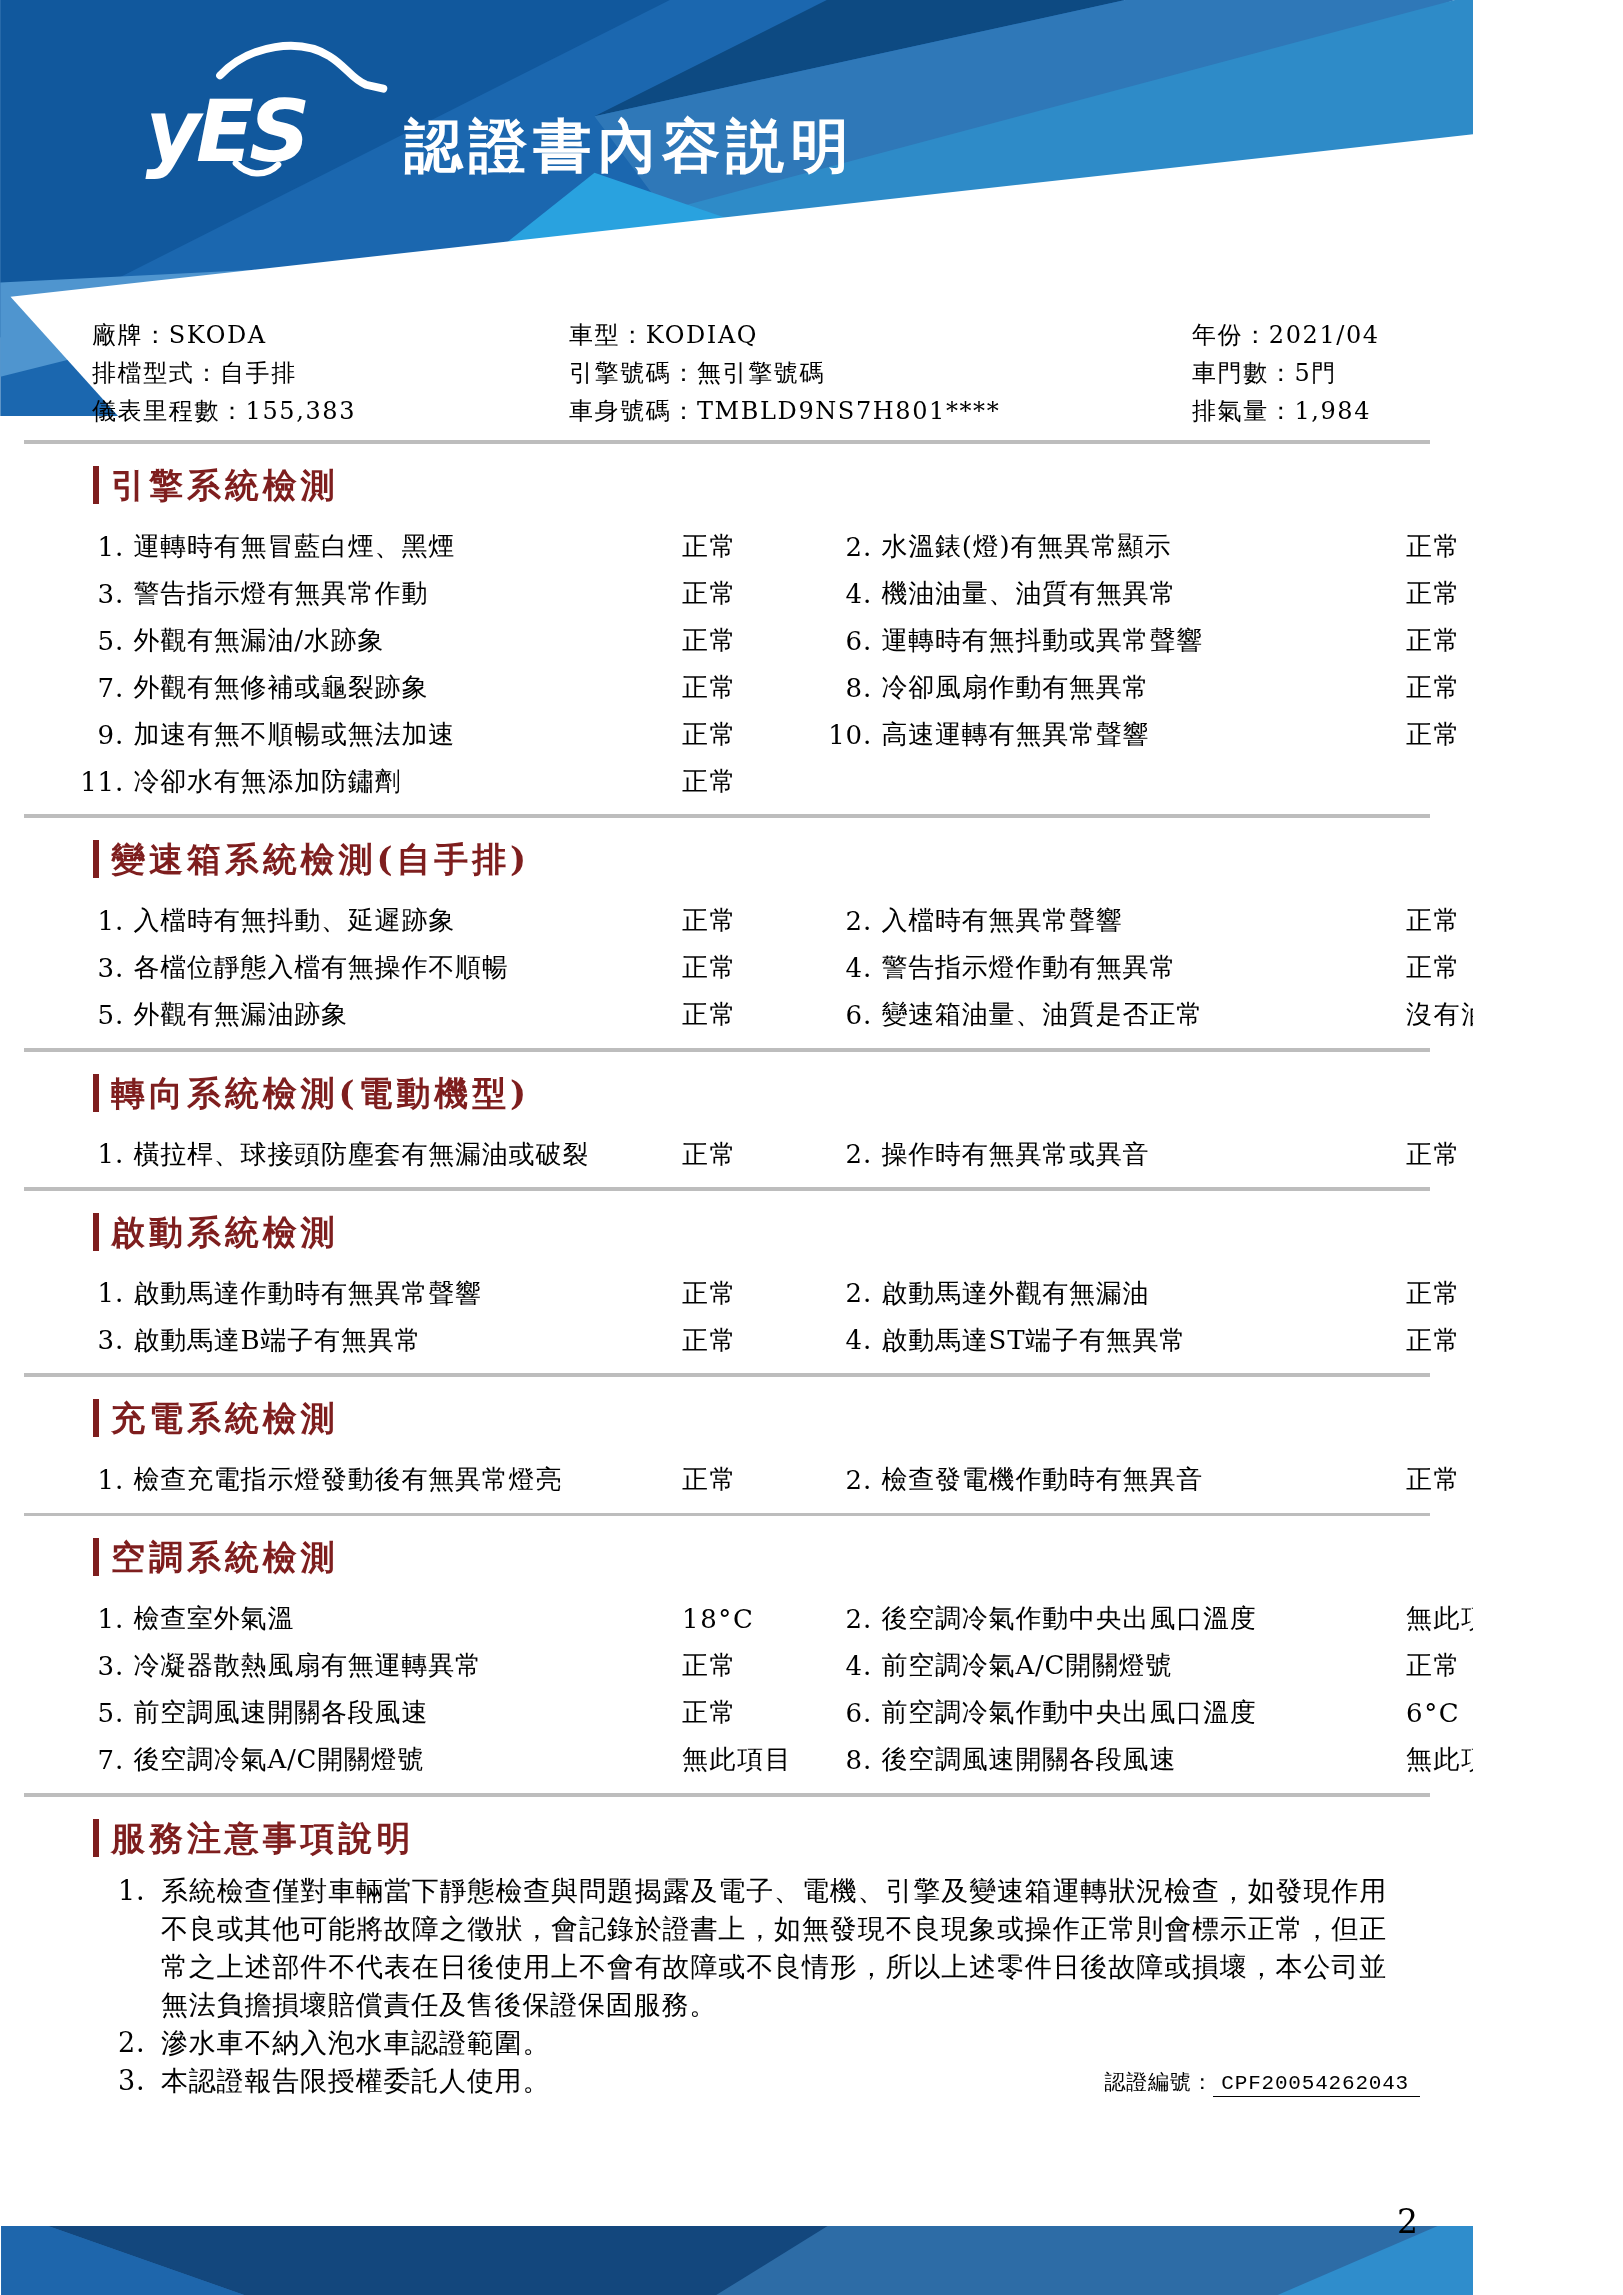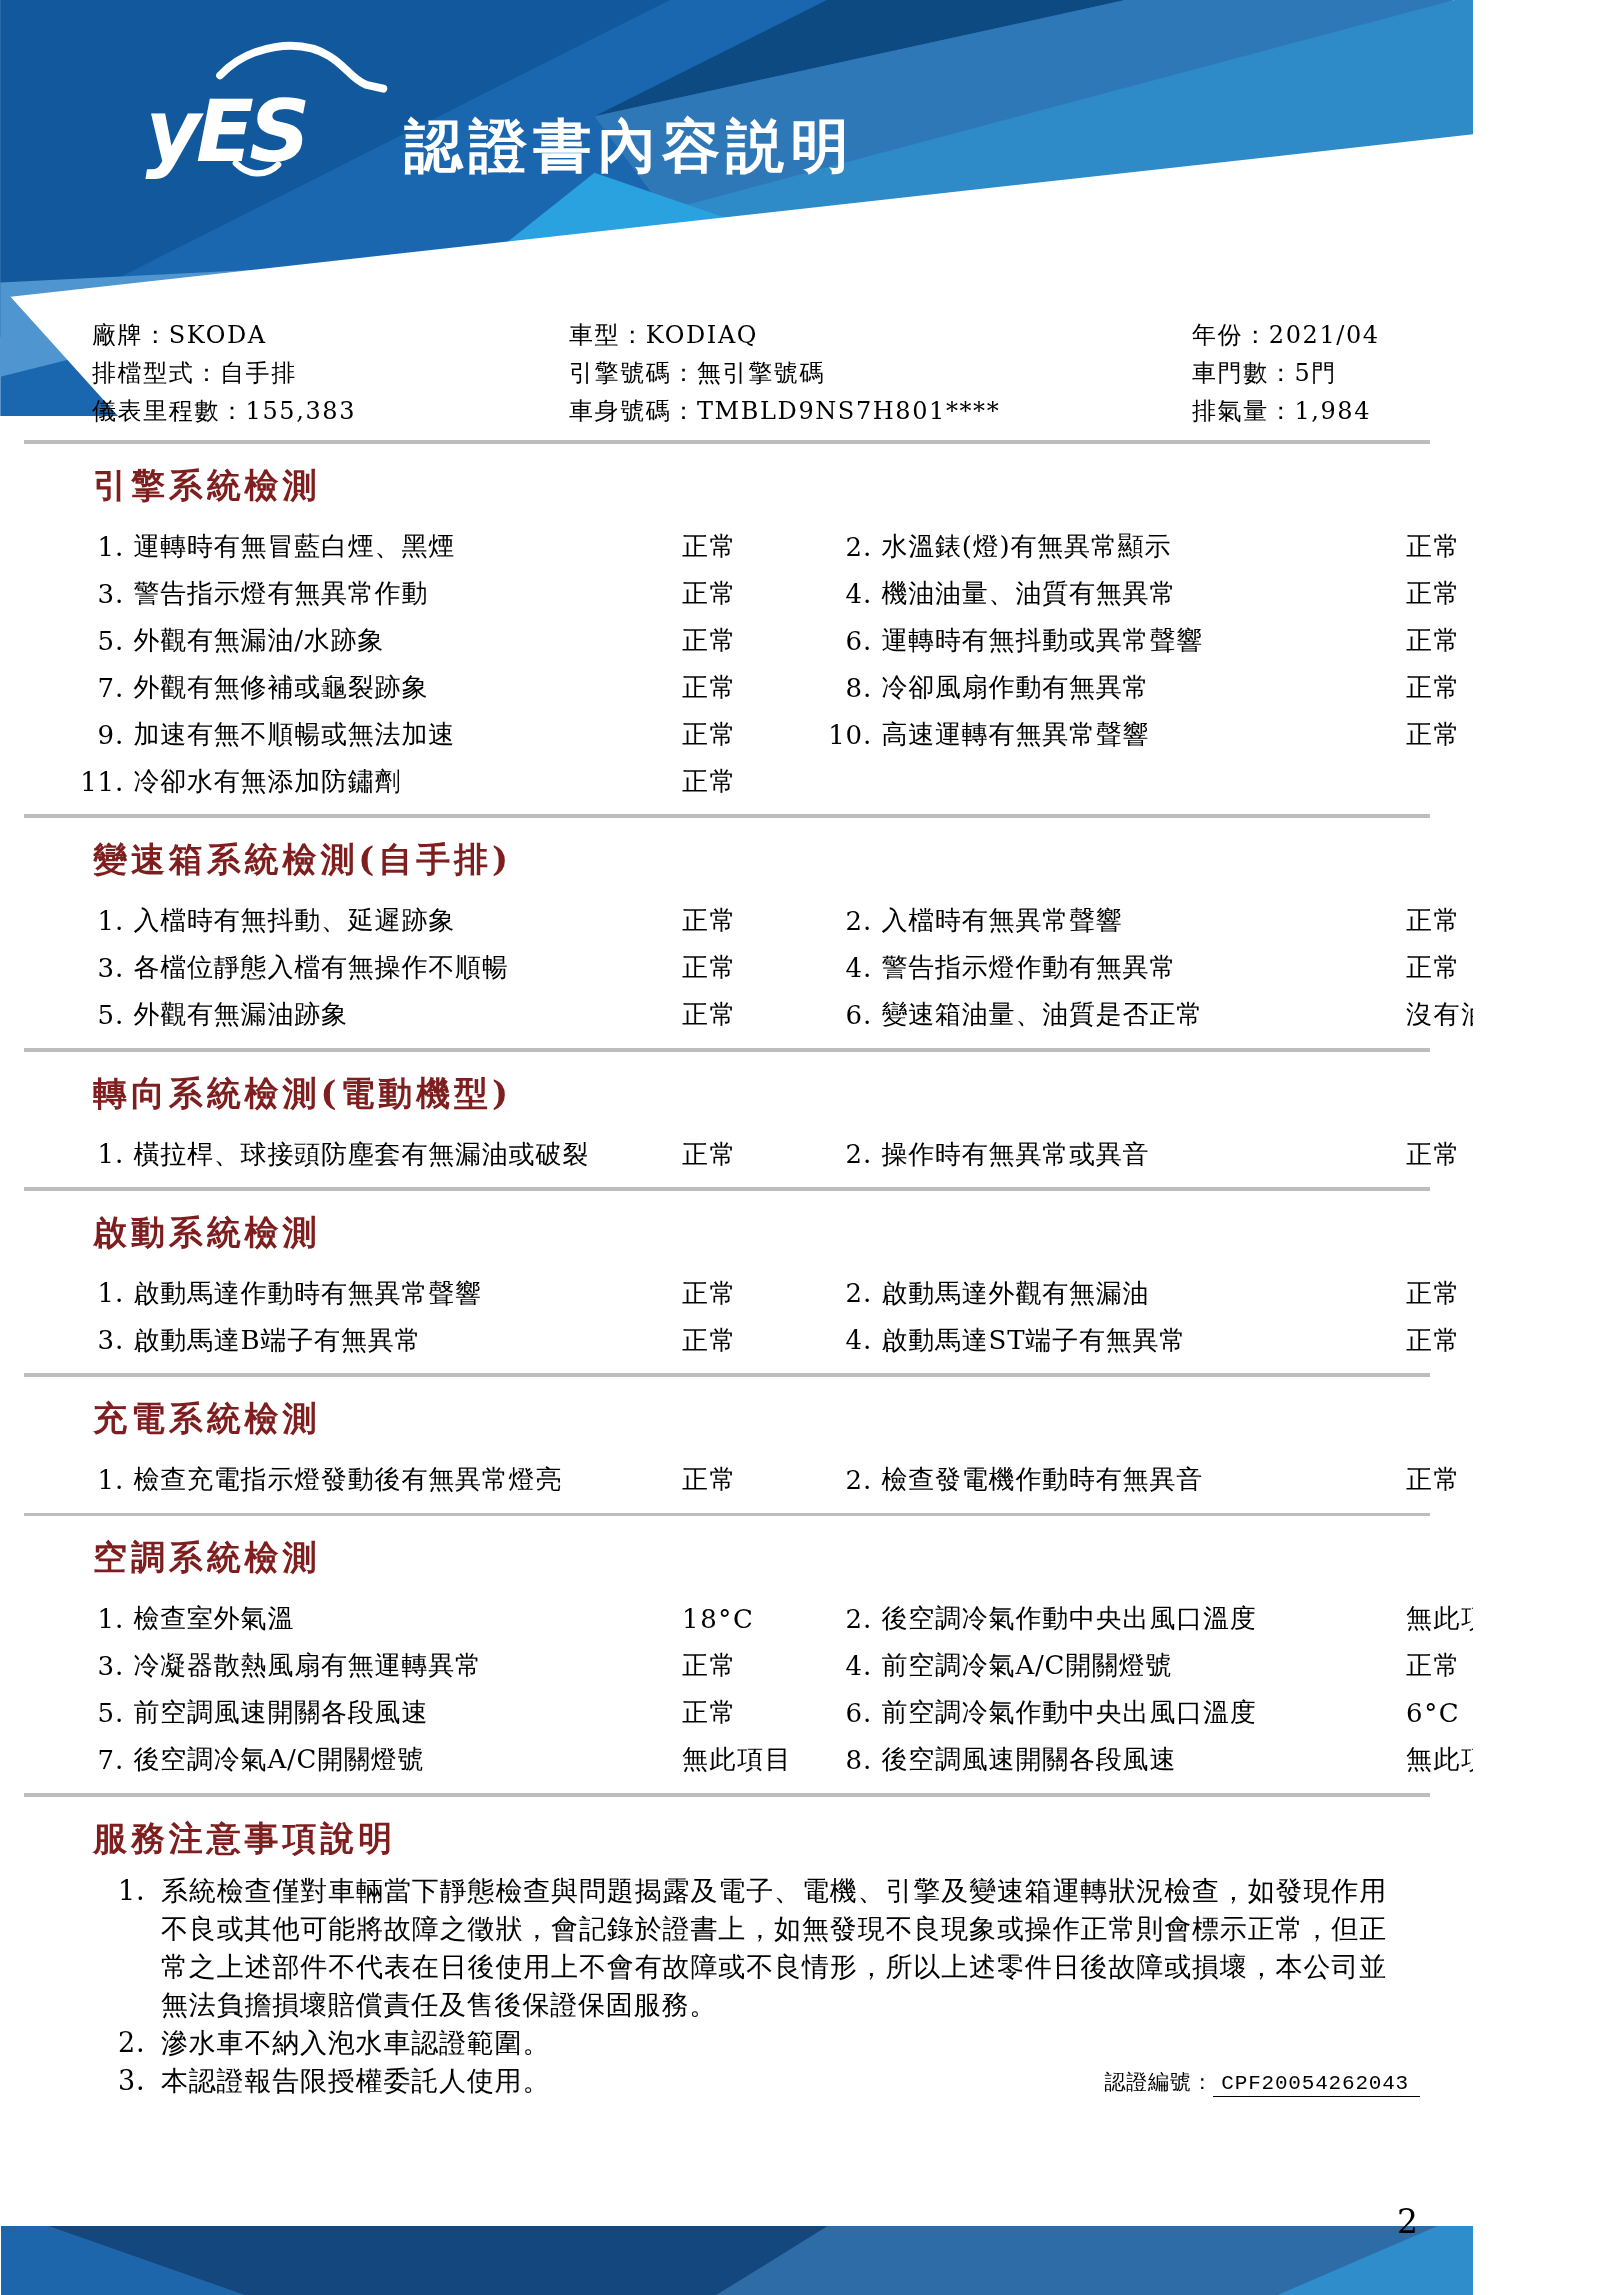--- a/index.html
+++ b/index.html
@@ -8,21 +8,21 @@
   .header-svg{position:absolute;top:0;left:0;z-index:0;display:block;}
   .footer-svg{position:absolute;bottom:0;left:0;z-index:0;display:block;}
   .content{position:relative;z-index:1;padding-top:316px;}
   
   .info-grid{display:grid;grid-template-columns:477px 623px 1fr;padding-left:92px;font-size:24px;letter-spacing:1.6px;}
   .info-cell{line-height:38px;white-space:nowrap;}
   
   .sep{height:3.9px;background:#bdbdbd;margin:0 43px 0 23.6px;}
   .sep.first{margin-top:10.2px;}
   
-  .sec-title{display:flex;align-items:stretch;margin:22px 12px 0 93px;height:38px;flex-direction:column;}
+  .sec-title{display:flex;align-items:stretch;margin:22px 12px 0 93px;height:38px;}
   .sec-title .bar{width:5.5px;background:#7e1e1e;margin-right:12.6px;}
   .sec-title-text{font-size:34px;line-height:38px;color:#7e1e1e;font-weight:bold;letter-spacing:3.9px;white-space:nowrap;}
   
   .rows{margin:19px 0 9.4px 0;}
   .row{display:grid;grid-template-columns:53px 558px 115px 75px 534px 115px;align-items:center;height:47px;padding-left:71px;font-size:26px;letter-spacing:0.8px;}
   .num{text-align:right;white-space:nowrap;}
   .lbl{padding-left:9.4px;white-space:nowrap;overflow:visible;}
   .status{white-space:nowrap;letter-spacing:1.6px;}
   
   #notes-block{position:relative;}

